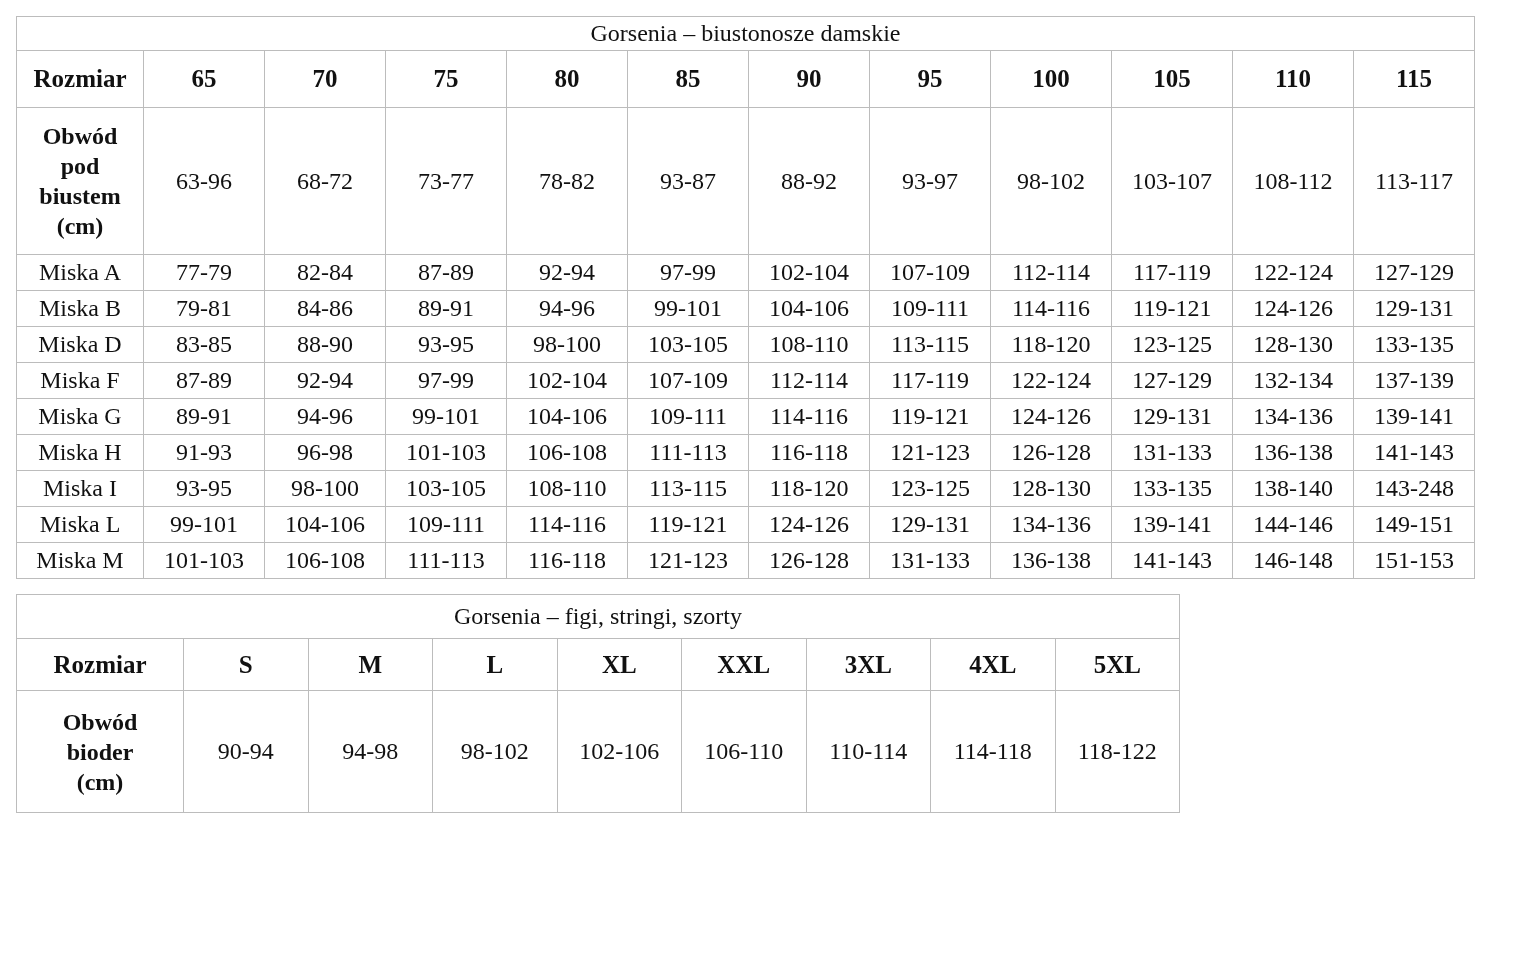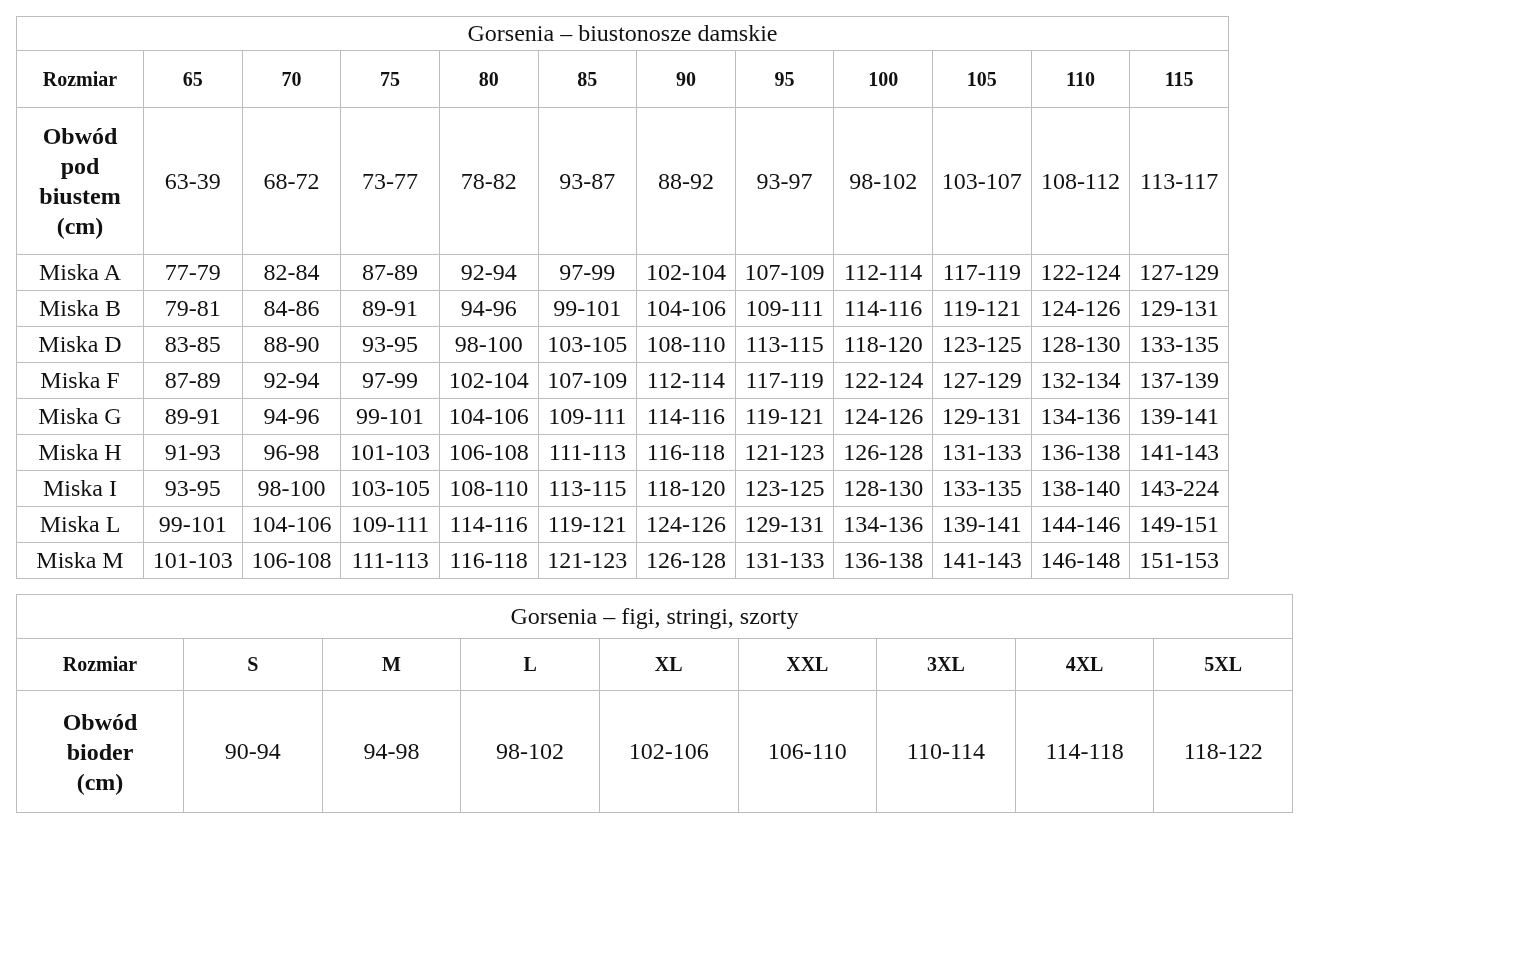--- a/index.html
+++ b/index.html
@@ -15,33 +15,33 @@
   }
   table.tbl th, table.tbl td {
     border: 1px solid #bcbcbc;
     text-align: center;
     vertical-align: middle;
     padding: 0 2px;
     font-weight: normal;
     font-size: 24px;
     overflow: hidden;
   }
-  .bra-table { width: 1213px; }
-  .panty-table { width: 1277px; margin-top: 15px; }
+  .bra-table { width: 1459px; }
+  .panty-table { width: 1164px; margin-top: 15px; }
 
   th.title-cell {
     font-weight: bold;
     font-size: 25px;
     height: 33px;
   }
   .panty-table th.title-cell { height: 43px; }
 
   tr.sizes-row th {
     font-weight: bold;
-    font-size: 20px;
+    font-size: 25px;
     height: 56px;
   }
   .panty-table tr.sizes-row th { height: 51px; }
 
   tr.underbust-row td, tr.underbust-row th { height: 146px; }
   tr.hips-row td, tr.hips-row th { height: 121px; }
 
   tr.cup-row td, tr.cup-row th { height: 35px; }
 
   th.rowlabel { font-weight: bold; }
@@ -88,21 +88,21 @@
         <th>105</th>
         <th>110</th>
         <th>115</th>
       </tr>
   </thead>
   <tbody id="bra-body">
     <tr class="underbust-row" id="bra-underbust">
       <th class="rowlabel">
         <span class="wraplabel">Obwód pod biustem (cm)</span>
       </th>
-    <td>63-39</td>
+    <td>63-96</td>
         <td>68-72</td>
         <td>73-77</td>
         <td>78-82</td>
         <td>93-87</td>
         <td>88-92</td>
         <td>93-97</td>
         <td>98-102</td>
         <td>103-107</td>
         <td>108-112</td>
         <td>113-117</td>
@@ -196,21 +196,21 @@
         <td>93-95</td>
         <td>98-100</td>
         <td>103-105</td>
         <td>108-110</td>
         <td>113-115</td>
         <td>118-120</td>
         <td>123-125</td>
         <td>128-130</td>
         <td>133-135</td>
         <td>138-140</td>
-        <td>143-224</td>
+        <td>143-248</td>
       </tr>
       <tr class="cup-row">
         <th class="rowlabel">Miska L</th>
         <td>99-101</td>
         <td>104-106</td>
         <td>109-111</td>
         <td>114-116</td>
         <td>119-121</td>
         <td>124-126</td>
         <td>129-131</td>

